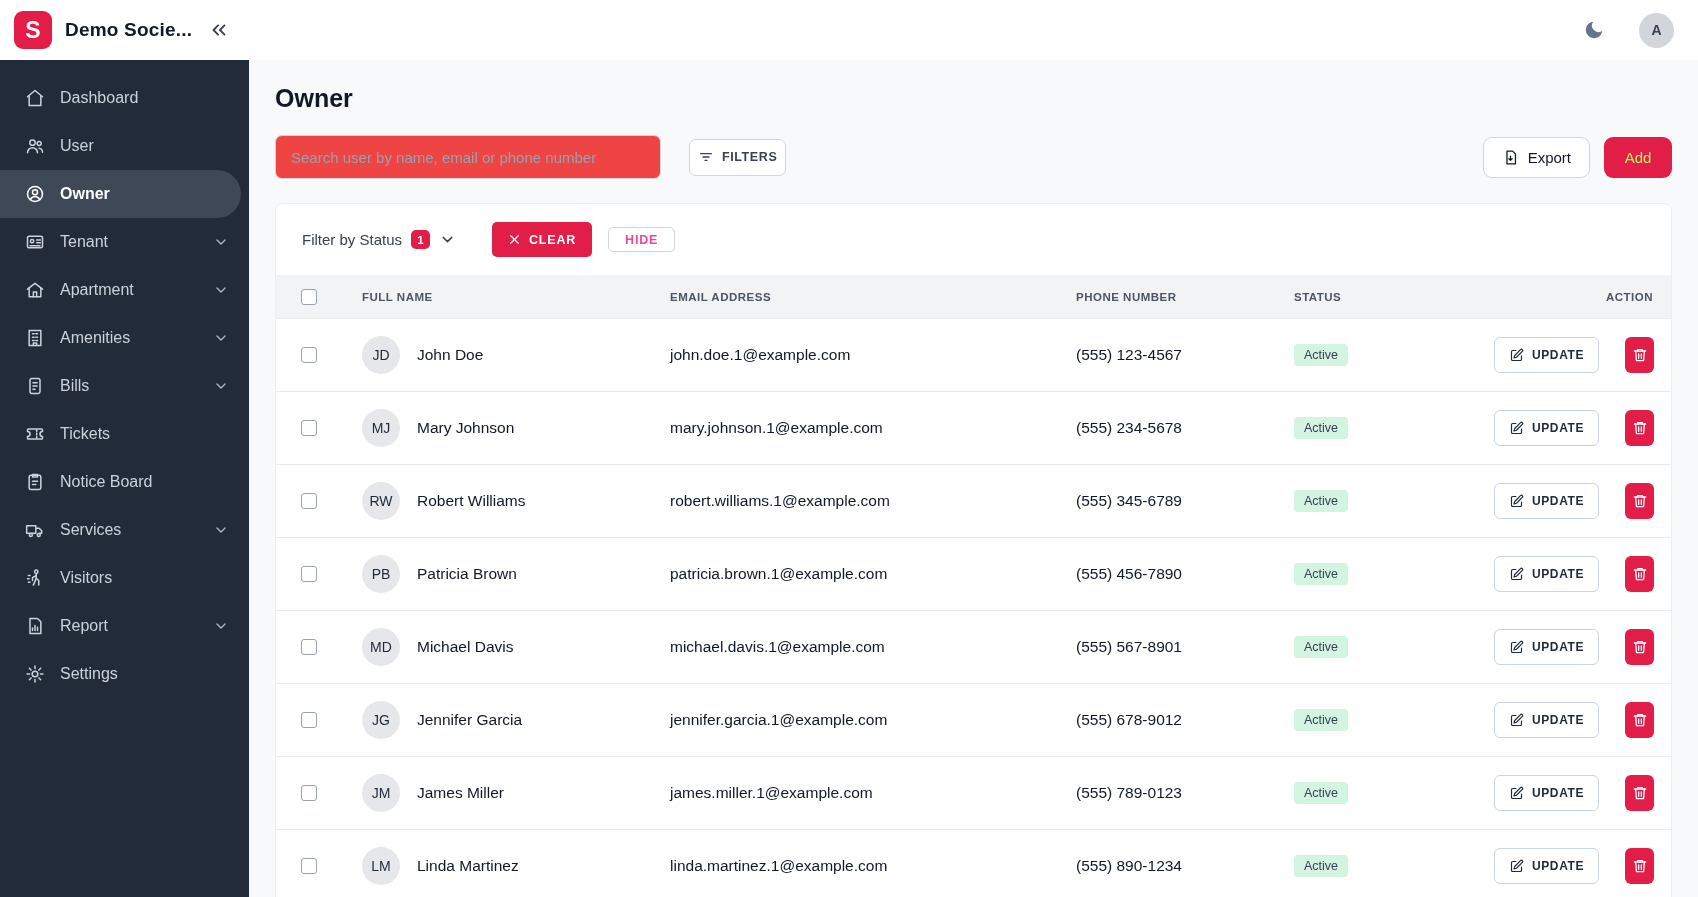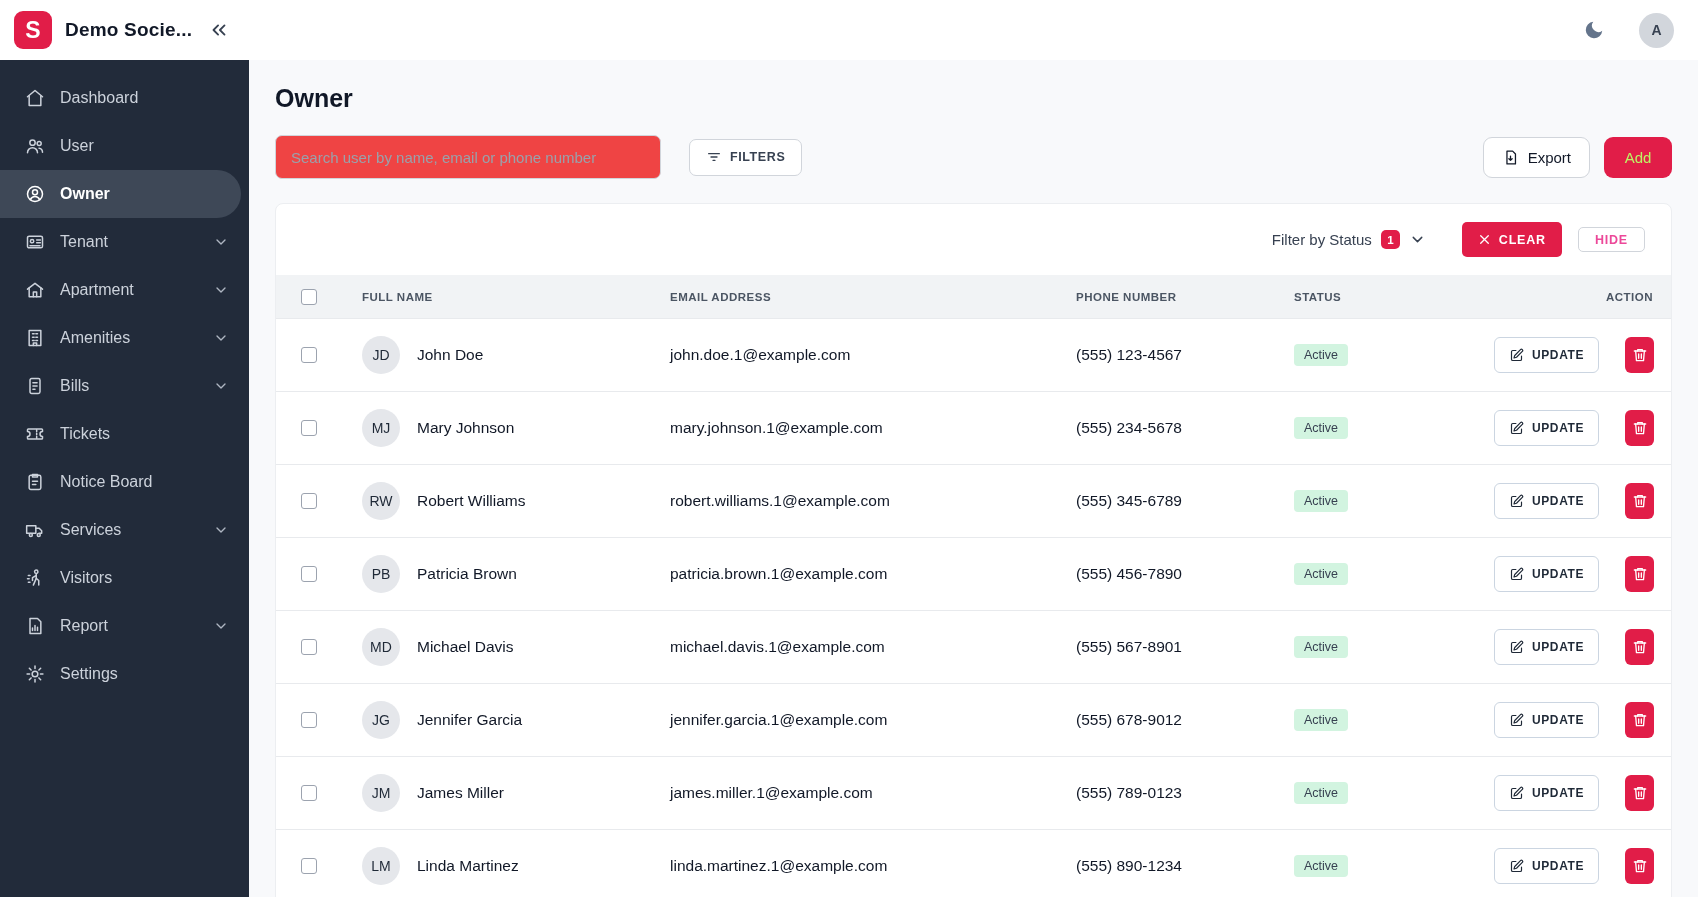--- a/index.html
+++ b/index.html
@@ -24,28 +24,28 @@
   .side-item .chev { margin-left:auto; margin-right:20px; color:#aeb6c2; }
   .side-item.active { background:#3e4857; color:#ffffff; font-weight:bold; width:241px; border-radius:0 24px 24px 0; }
 
   
   .main { flex:1; padding:24px 26px 0 26px; overflow:hidden; }
   .page-title { font-size:25px; font-weight:bold; color:#111827; margin-bottom:22px; }
 
   .toolbar { display:flex; align-items:center; margin-bottom:24px; }
   .search-input { width:386px; height:44px; border:1px solid #d1d5db; border-radius:7px; background:#ef4444; padding:0 15px; font-size:15px; color:#111827; font-family:"Liberation Sans", sans-serif; }
   .search-input::placeholder { color:#9aa1ab; }
-  .filters-btn { margin-left:28px; height:37px; background:#fff; border:1px solid #d1d5db; border-radius:7px; padding:0 16px; display:flex; align-items:center; gap:8px; font-size:12.5px; font-weight:bold; letter-spacing:.6px; color:#374151; cursor:pointer; }
+  .filters-btn { margin-left:28px; height:37px; background:#fff; border:1px solid #d1d5db; border-radius:7px; padding:0 8px; display:flex; align-items:center; gap:8px; font-size:12.5px; font-weight:bold; letter-spacing:.6px; color:#374151; cursor:pointer; }
   .toolbar-right { margin-left:auto; display:flex; align-items:center; gap:14px; }
   .export-btn { height:41px; background:#fff; border:1px solid #d1d5db; border-radius:9px; padding:0 18px; display:flex; align-items:center; gap:9px; font-size:15px; color:#111827; cursor:pointer; }
   .add-btn { height:41px; min-width:68px; background:#e11d48; border:none; border-radius:9px; padding:0 18px; color:#bef264; font-size:15px; cursor:pointer; font-family:"Liberation Sans", sans-serif; }
 
   
   .card { background:#ffffff; border:1px solid #eceef1; border-radius:8px 8px 0 0; }
-  .filter-row { display:flex; align-items:center; padding:18px 26px;justify-content:flex-end; }
+  .filter-row { display:flex; align-items:center; padding:18px 26px; }
   .filter-label-wrap { display:flex; align-items:center; gap:9px; color:#374151; font-size:15px; cursor:pointer; }
   .filter-badge { width:19px; height:19px; border-radius:5px; background:#e11d48; color:#fff; font-size:11.5px; font-weight:bold; display:flex; align-items:center; justify-content:center; }
   .clear-btn { margin-left:36px; height:35px; background:#e11d48; border:none; border-radius:5px; padding:0 16px; display:flex; align-items:center; gap:8px; color:#fff; font-size:12.5px; font-weight:bold; letter-spacing:.8px; cursor:pointer; }
   .hide-btn { margin-left:16px; height:25px; background:#fff; border:1px solid #d1d5db; border-radius:5px; padding:0 16px; color:#ec4899; font-size:12.5px; font-weight:bold; letter-spacing:.8px; cursor:pointer; }
 
   .tgrid { display:grid; grid-template-columns:86px 308px 406px 218px 200px minmax(0,1fr); align-items:center; }
   .thead { background:#f1f3f5; height:43px; }
   .thead .th { font-size:11.5px; font-weight:bold; color:#4b5563; letter-spacing:.5px; text-transform:uppercase; }
   .th-action { text-align:right; padding-right:18px; }
   .cell-check { padding-left:25px; }

